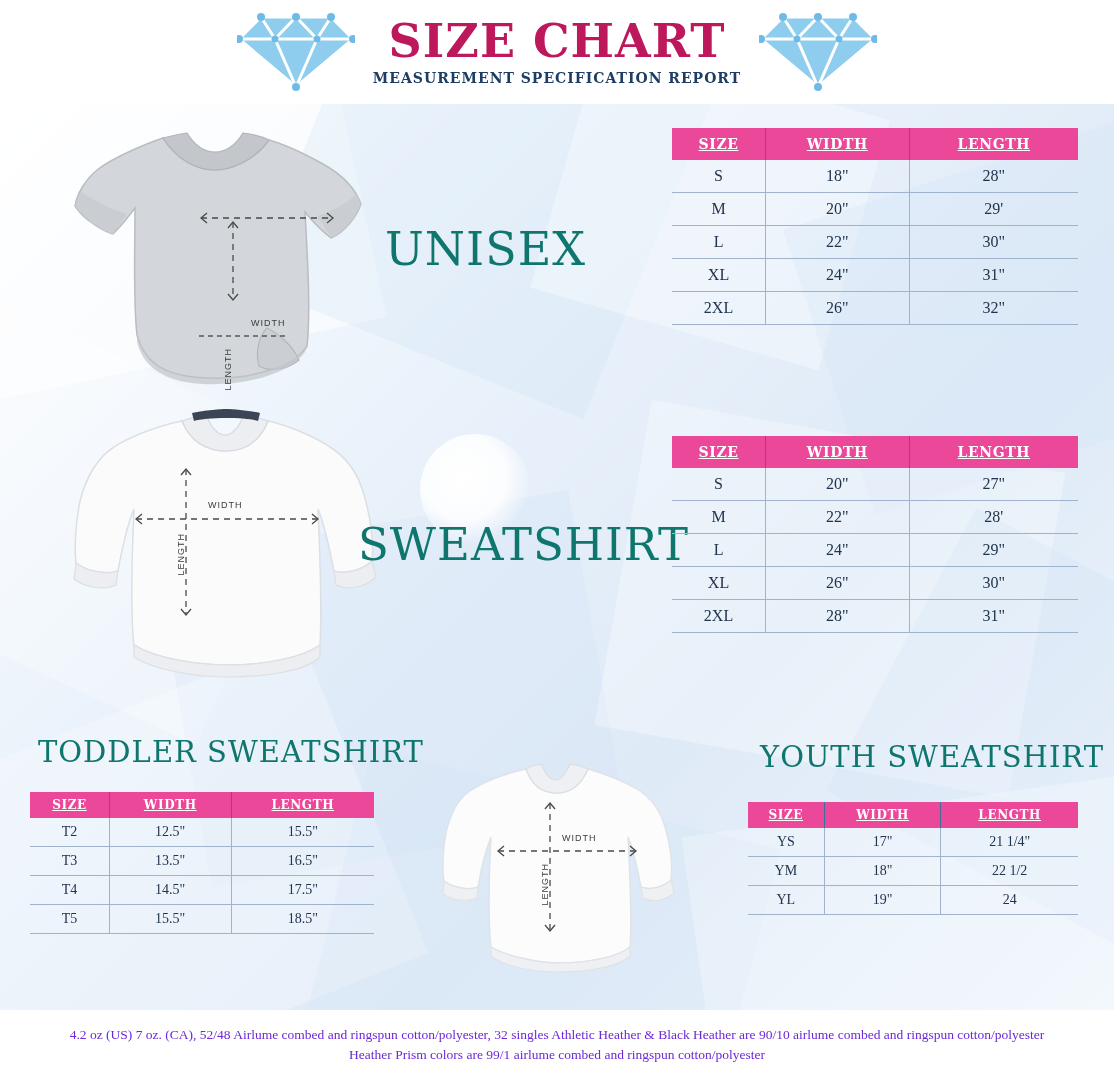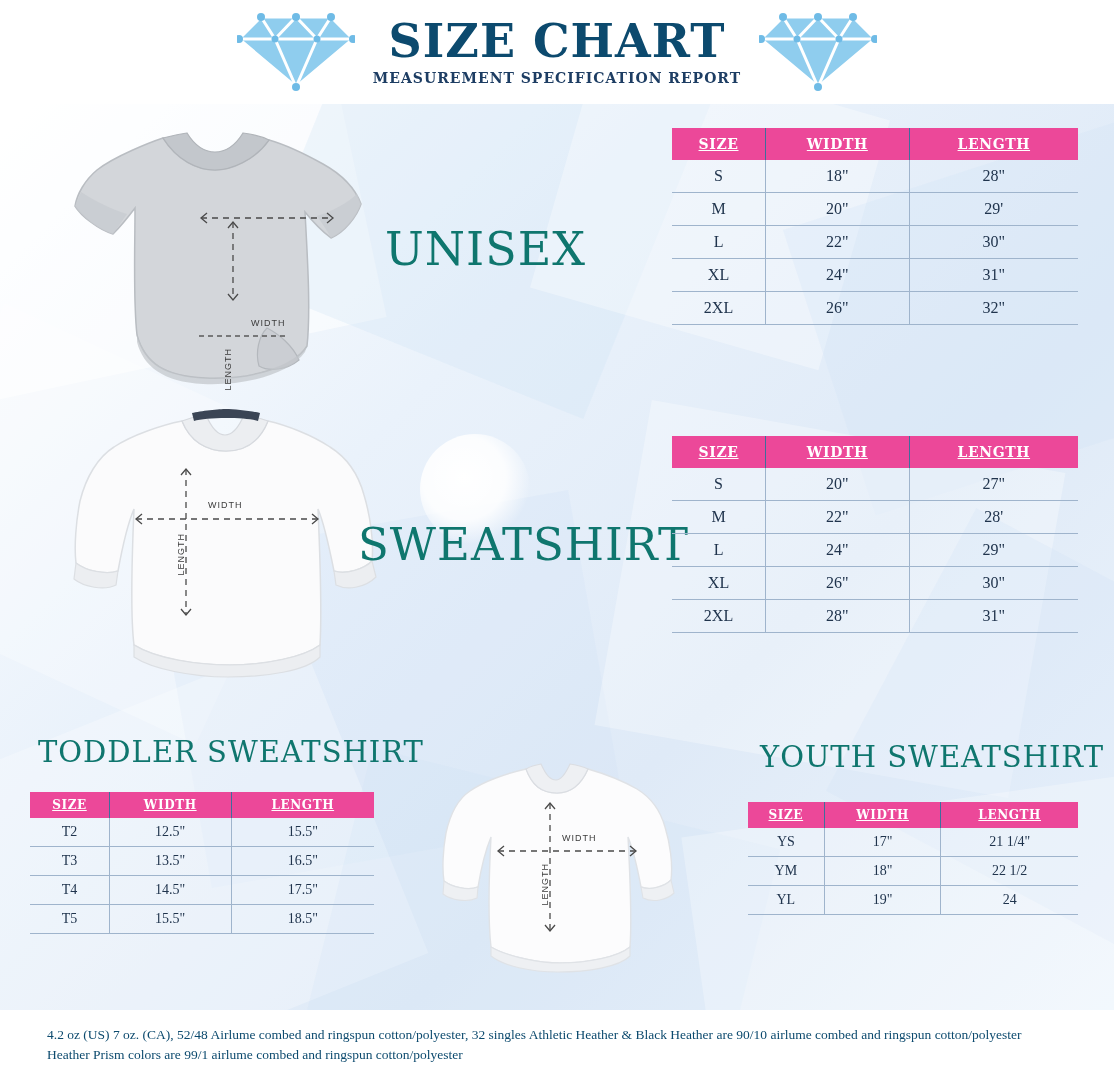--- a/index.html
+++ b/index.html
@@ -36,21 +36,21 @@
     background: #ffffff;
     display: flex; align-items: center; justify-content: center;
   }
   .header-inner { display: flex; align-items: center; gap: 18px; }
   .title-block { text-align: center; }
   .main-title {
     font-family: "DejaVu Serif", serif;
     font-weight: bold;
     font-size: 46px;
     letter-spacing: 1px;
-    color: #0c4a6e;
+    color: #be185d;
     line-height: 1.02;
   }
   .sub-title {
     font-family: "DejaVu Serif", serif;
     font-weight: bold;
     font-size: 14px;
     letter-spacing: 1.0px;
     color: #1d3d63;
     margin-top: 6px;
   }
@@ -124,24 +124,25 @@
   .vert { writing-mode: vertical-rl; transform: rotate(180deg); }
 
   
   .footer {
     position: absolute; left: 0; bottom: 0; width: 1114px; height: 70px;
     background: #ffffff;
     display: flex; align-items: center; justify-content: center;
   }
   .footer-text {
     width: 1020px;
+    text-align: center;
     font-family: "Liberation Serif", serif;
     font-size: 13.5px;
     line-height: 1.5;
-    color: #0c4a6e;
+    color: #6d28d9;
   }
 </style>
 </head>
 <body>
 
 <div class="page">
 
   <div class="bg-body">
     <div class="poly" style="left:-60px; top:-40px; width:420px; height:300px; transform: rotate(-12deg);"></div>
     <div class="poly2" style="left:300px; top:-80px; width:360px; height:340px; transform: rotate(22deg); opacity:.5;"></div>

